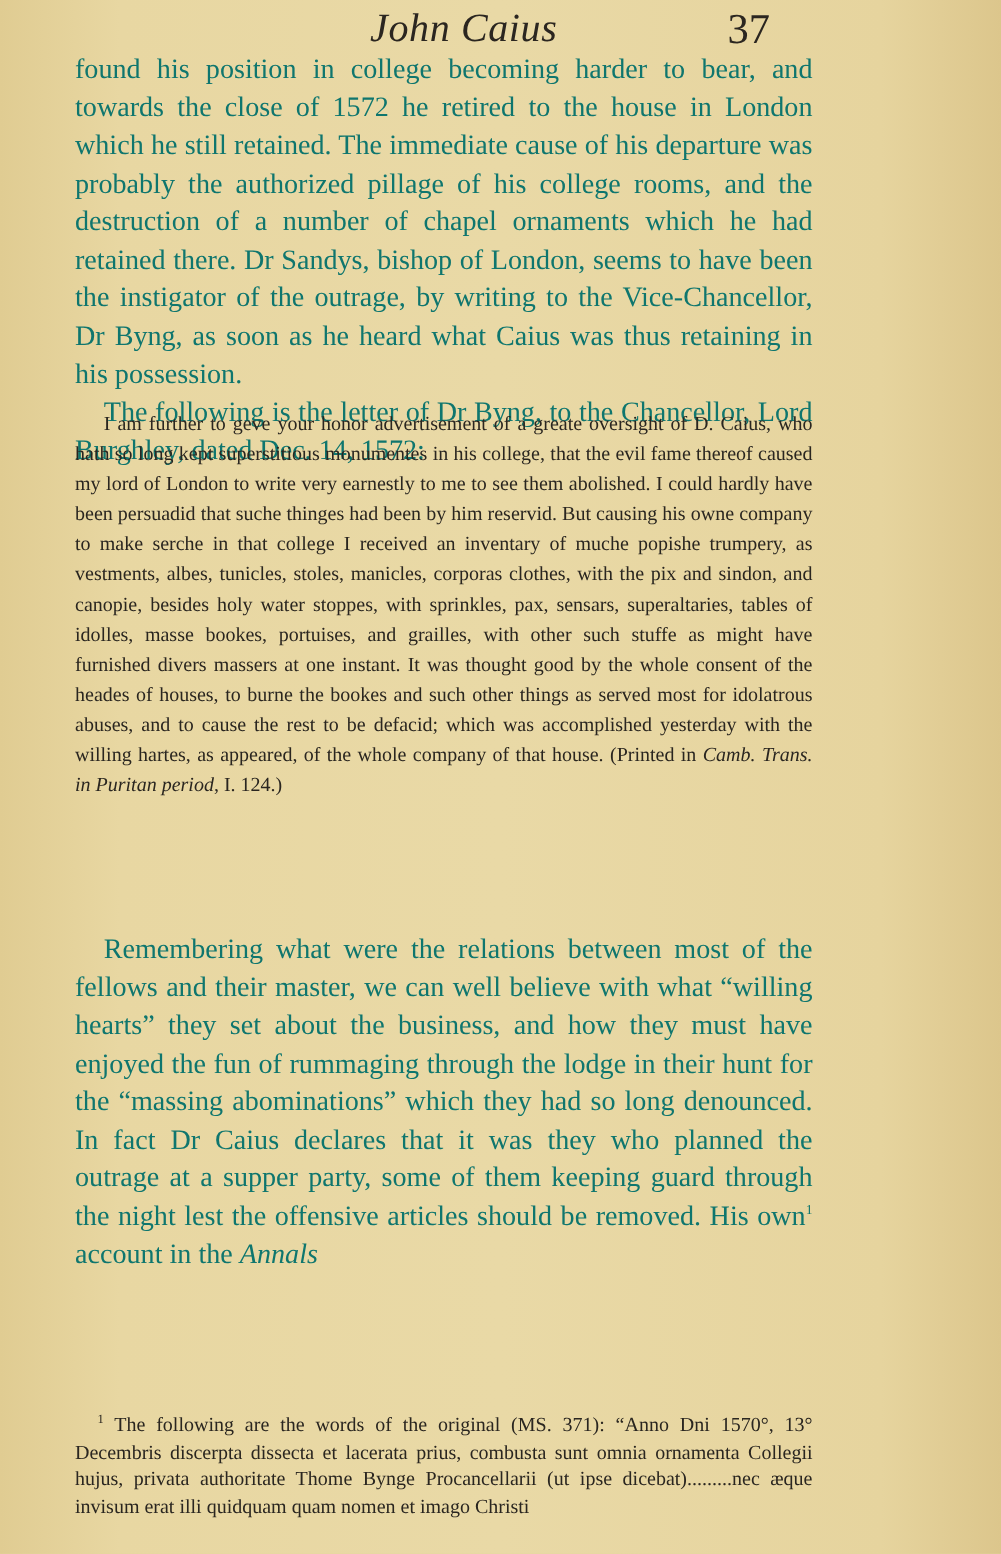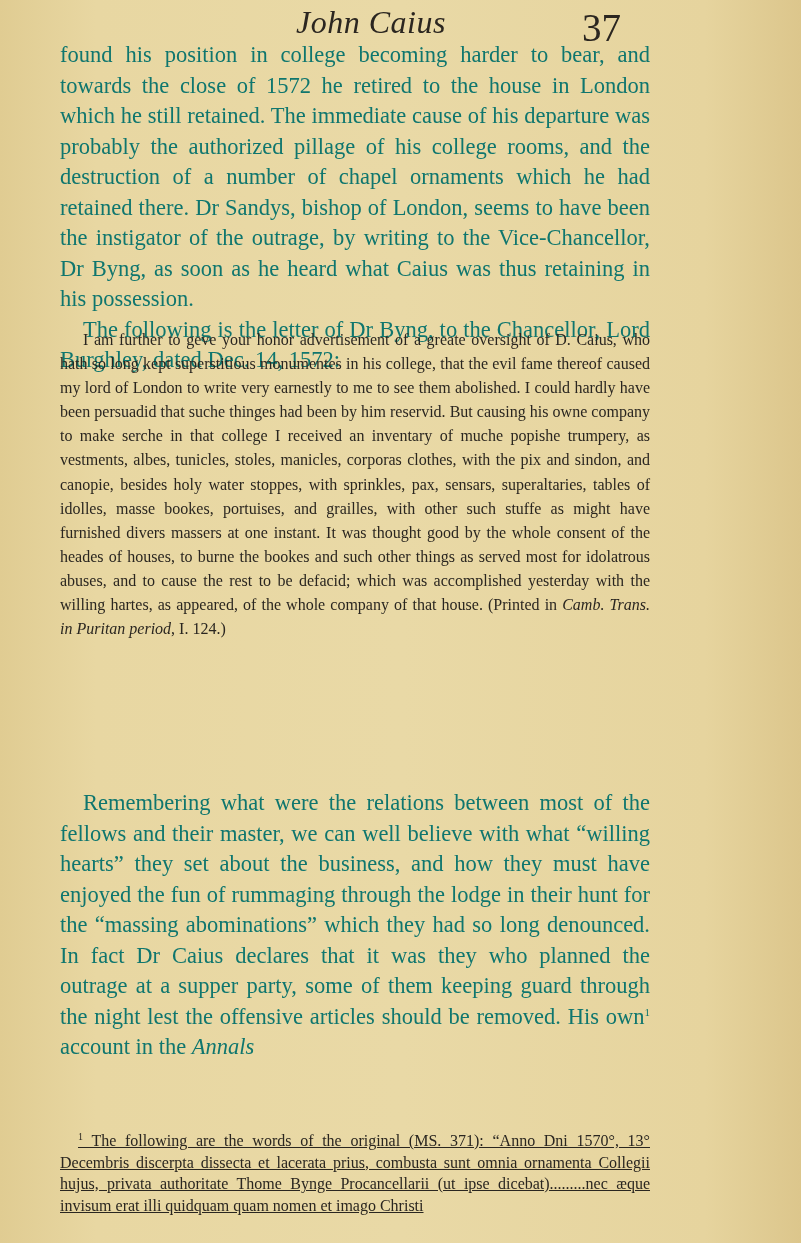--- a/index.html
+++ b/index.html
@@ -34,21 +34,21 @@
     top: 4px;
     font-style: italic;
     font-size: 32px;
     letter-spacing: 0.5px;
     color: #2b2620;
   }
   .page-number {
     position: absolute;
     left: 582px;
     top: 5px;
-    font-size: 39px;
+    font-size: 34px;
     color: #2b2620;
   }
   .body-text {
     position: absolute;
     left: 60px;
     width: 590px;
     font-size: 22.5px;
     line-height: 30.5px;
     text-align: justify;
     color: #0f766e;
@@ -61,31 +61,30 @@
     left: 60px;
     top: 328px;
     width: 590px;
     font-size: 16px;
     line-height: 24.1px;
     text-align: justify;
     text-indent: 23px;
     color: #2a2620;
   }
   .letter p { margin: 0; }
-  .p2 { top: 744px; margin-top: 44px; }
+  .p2 { top: 744px; }
   .footnotes {
     position: absolute;
     left: 60px;
     top: 1130px;
     width: 590px;
     font-size: 16px;
     line-height: 21.5px;
     text-align: justify;
     color: #2a2620;
-    text-decoration: underline;
   }
   .footnotes p { margin: 0; text-indent: 18px; }
   .fn-mark { font-size: 10px; vertical-align: super; line-height: 0; }
   .ref-mark { font-size: 11px; vertical-align: super; line-height: 0; }
   em { font-style: italic; }
 </style>
 </head>
 <body>
 
 <div class="page">

